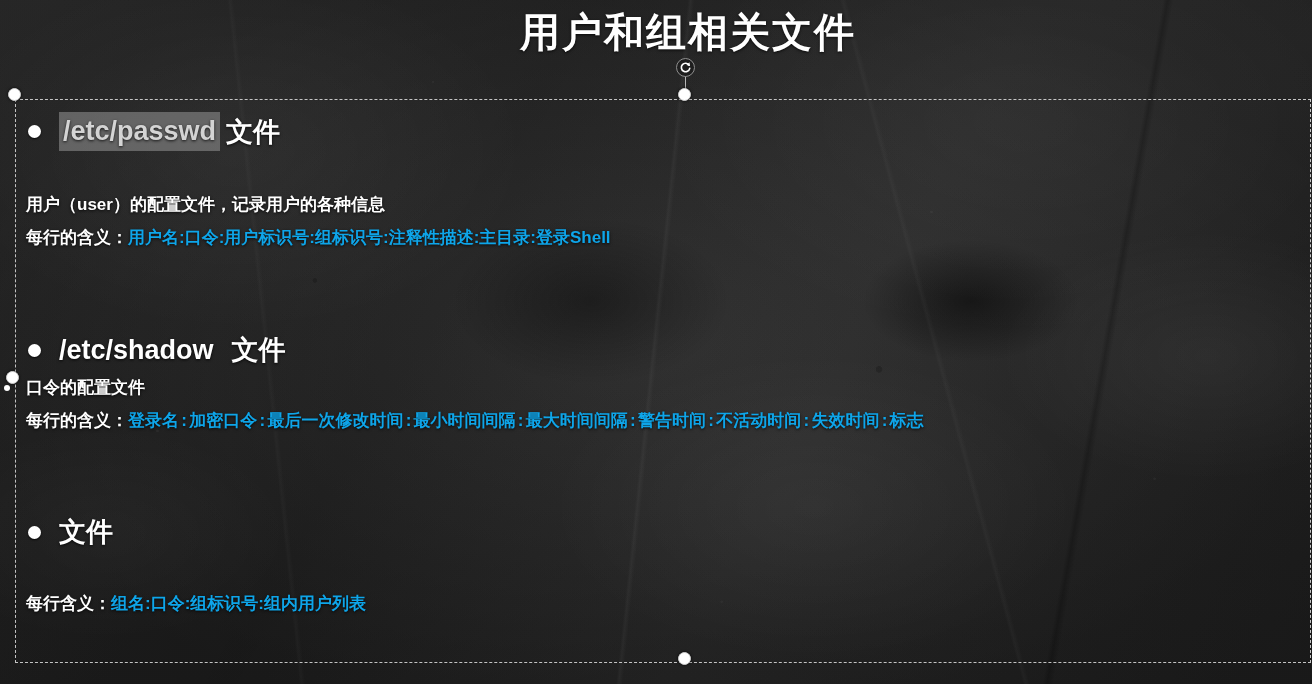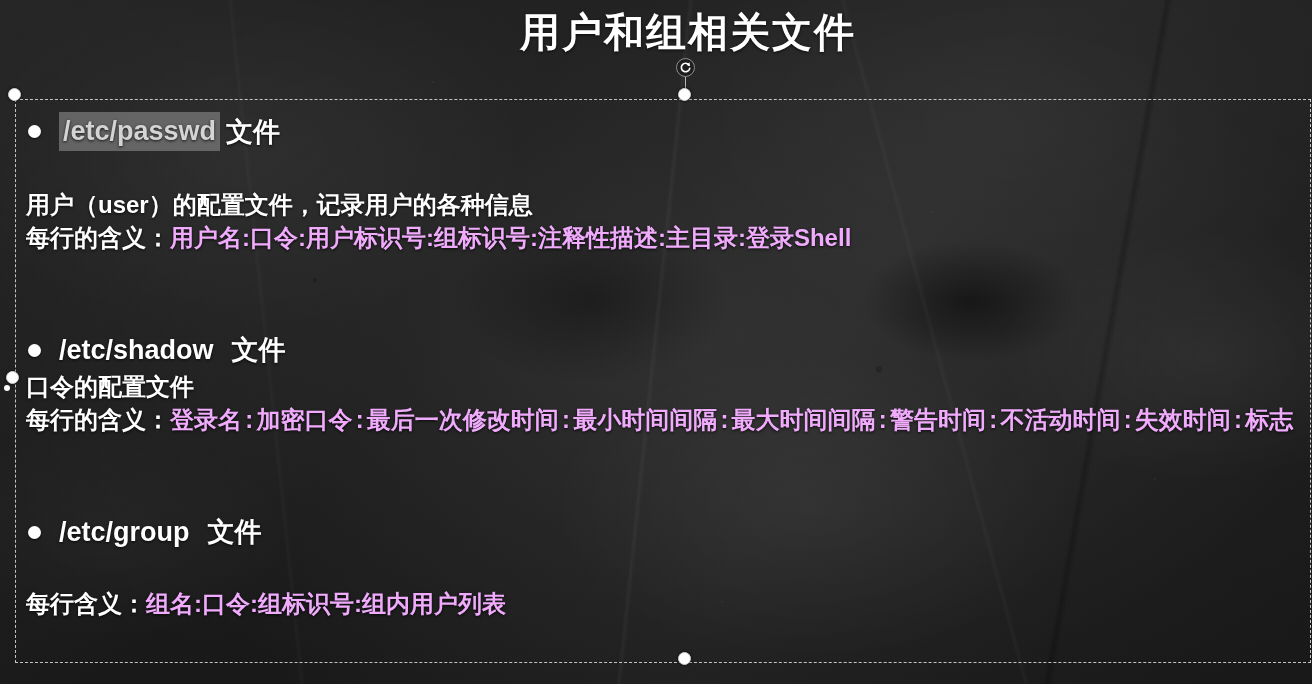--- a/index.html
+++ b/index.html
@@ -122,28 +122,28 @@
   .head-line .hl {
     background: rgba(150,150,150,0.55);
     color: #d4d4d4;
     padding: 2px 4px 3px 4px;
     margin-right: 6px;
   }
   .head-line .plain-path { margin-right: 18px; }
 
   .body-line {
     color: #ffffff;
-    font-size: 24px;
+    font-size: 17px;
     font-weight: bold;
     line-height: 33px;
     text-shadow: 0 1px 3px rgba(0,0,0,.8);
     padding-left: 10px;
   }
   .body-line .blue {
-    color: #f0abfc;
+    color: #0ea5e9;
   }
   .sub-bullet {
     position: relative;
   }
   .sub-bullet .tiny-dot {
     position: absolute;
     left: -12px;
     top: 13px;
     width: 6px; height: 6px;
     border-radius: 50%;
@@ -228,21 +228,20 @@
           <span>口令的配置文件</span>
         </div>
         <div class="body-line">
           <span>每行的含义：</span><span class="blue">登录名:加密口令:最后一次修改时间:最小时间间隔:最大时间间隔:警告时间:不活动时间:失效时间:标志</span>
         </div>
       </div>
 
       <div class="blk" style="top:415px;">
         <div class="head-line">
           <span class="dot"></span>
-          <span class="mono-path plain-path">/etc/group</span>
           <span> 文件</span>
         </div>
       </div>
 
       <div class="blk" style="top:487px;">
         <div class="body-line">
           <span>每行含义：</span><span class="blue">组名:口令:组标识号:组内用户列表</span>
         </div>
       </div>
 

